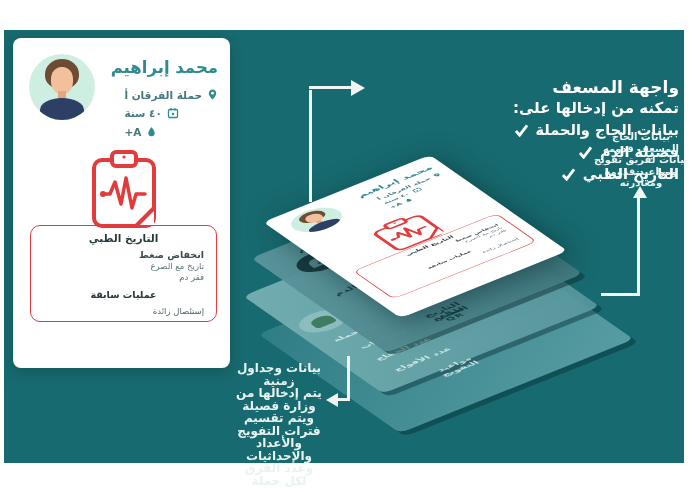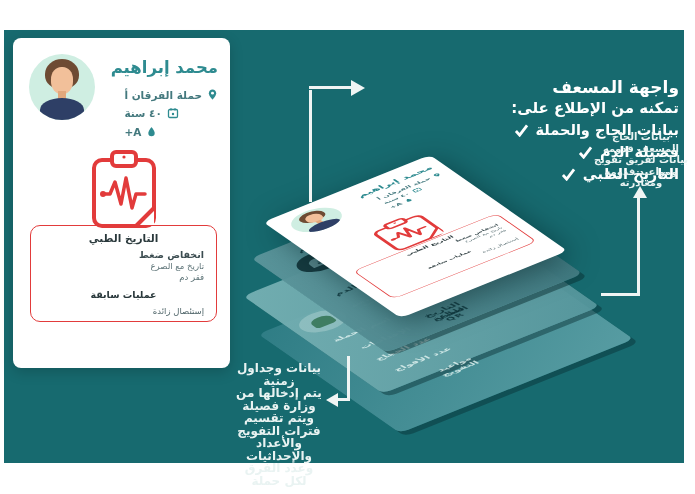--- a/index.html
+++ b/index.html
@@ -217,21 +217,21 @@
       <div class="mb-c1">انخفاض ضغط</div>
       <div class="mb-c2">تاريخ مع الصرع</div>
       <div class="mb-c2">فقر دم</div>
       <div class="mb-ops">عمليات سابقة</div>
       <div class="mb-op">إستئصال زائدة</div>
     </div>
   </div>
 
   <div class="paramedic">
     <div class="pm-title">واجهة المسعف</div>
-    <div class="pm-sub">تمكنه من الإطلاع على:</div>
+    <div class="pm-sub">تمكنه من إدخالها على:</div>
     <div class="pm-item">
       <span>بيانات الحاج والحملة</span>
       <svg width="15" height="13" viewBox="0 0 16 14">
           <path d="M2 7.5 L6 12 L14 1.5" stroke="#fff" stroke-width="3" fill="none"></path>
         </svg>
     </div>
     <div class="pm-item">
       <span>فصيلة الدم</span>
       <svg width="15" height="13" viewBox="0 0 16 14">
           <path d="M2 7.5 L6 12 L14 1.5" stroke="#fff" stroke-width="3" fill="none"></path>

